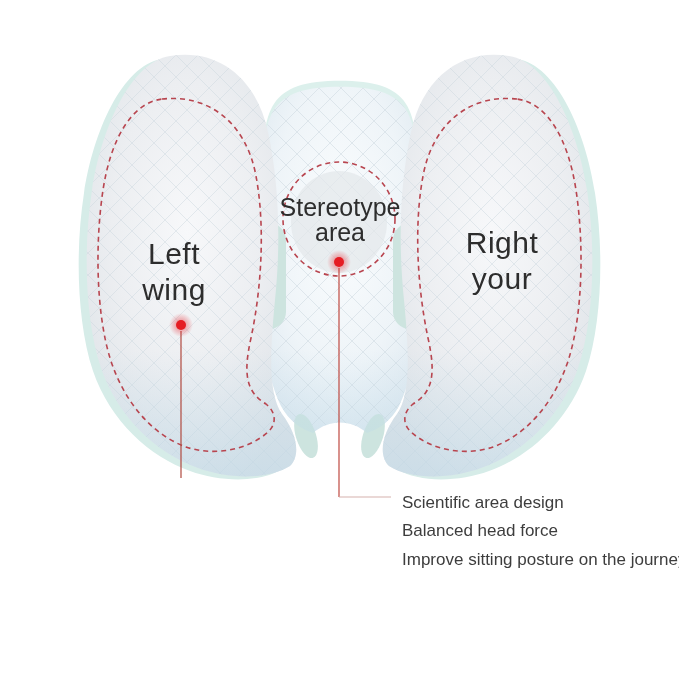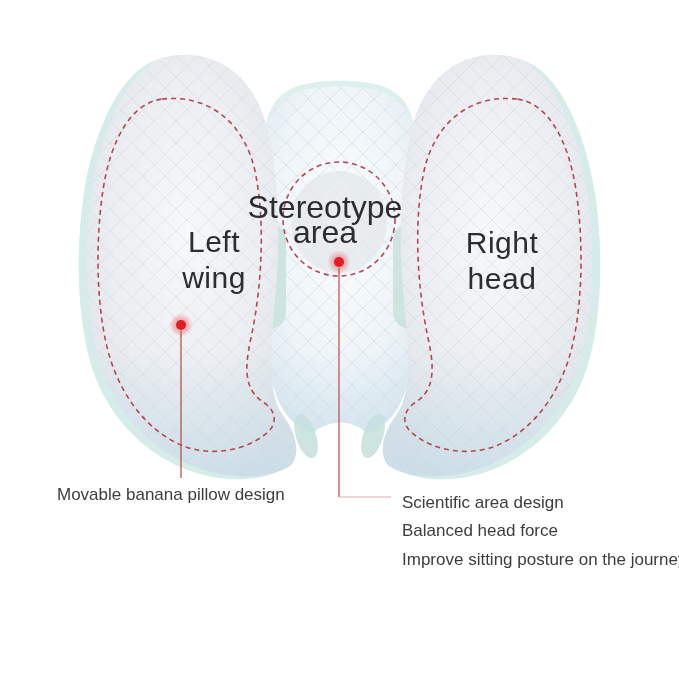--- a/index.html
+++ b/index.html
@@ -23,25 +23,25 @@
     white-space: pre-line;
     color: #2d2d2d;
     font-weight: 400;
     pointer-events: none;
   }
   .wing-label {
     font-size: 30px;
     line-height: 36px;
     letter-spacing: 0.5px;
   }
-  .label-left-wing  { left: 174px; top: 260px; margin-left: 40px; }
+  .label-left-wing  { left: 174px; top: 272px; }
   .label-right-wing { left: 502px; top: 261px; }
   .label-stereotype {
-    left: 325px; top: 220px;
-    font-size: 32px;
+    left: 340px; top: 220px;
+    font-size: 25px;
     line-height: 25px;
   }
   .callout {
     position: absolute;
     color: #3d3d3d;
     font-size: 17px;
     line-height: 28.5px;
     white-space: nowrap;
   }
   .callout-left  { left: 57px;  top: 481px; }
@@ -122,26 +122,25 @@
 
     <circle cx="181" cy="325" r="12" fill="url(#dotGlow)"></circle>
     <circle cx="181" cy="325" r="5" fill="#e51c23"></circle>
     <circle cx="339" cy="262" r="12" fill="url(#dotGlow)"></circle>
     <circle cx="339" cy="262" r="5" fill="#e51c23"></circle>
   </svg>
 
   <div class="pillow-label wing-label label-left-wing">Left
 wing</div>
   <div class="pillow-label wing-label label-right-wing">Right
-head</div>
+your</div>
   <div class="pillow-label label-stereotype">Stereotype
 area</div>
 
   <div class="callout callout-left">
-    <div>Movable banana pillow design</div>
   </div>
   <div class="callout callout-right">
     <div>Scientific area design</div>
     <div>Balanced head force</div>
     <div>Improve sitting posture on the journey</div>
   </div>
 
 </div>
 
 </body></html>

